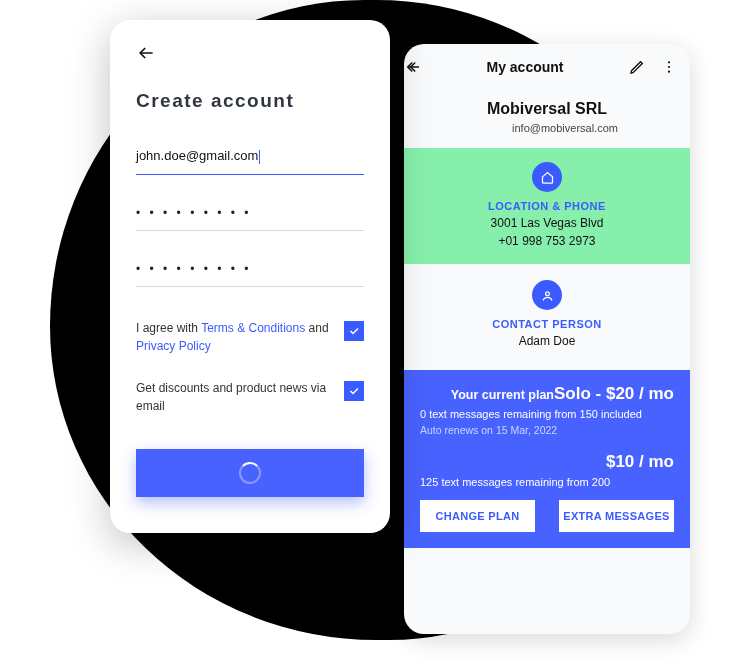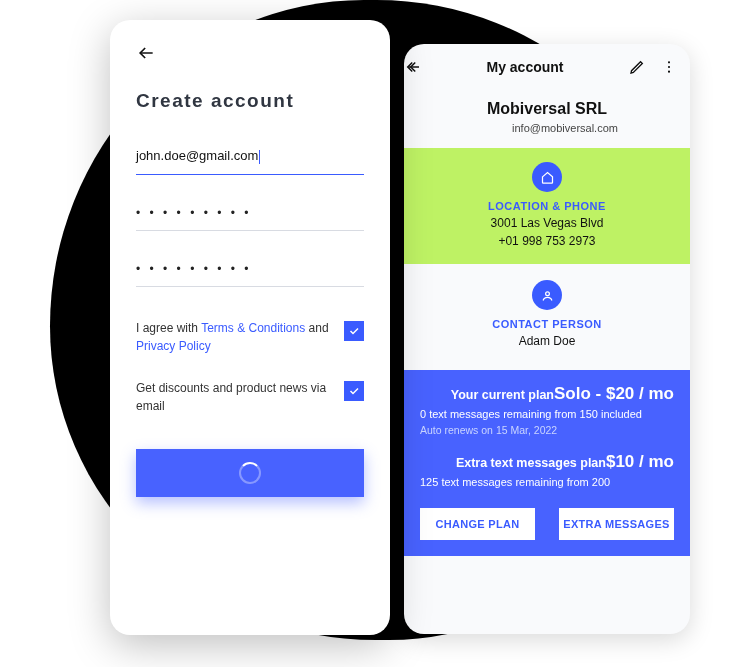--- a/index.html
+++ b/index.html
@@ -14,34 +14,34 @@
   .back .topbar { display:flex; align-items:center; justify-content:space-between; padding: 14px 12px 10px 0; }
   .back .topbar .title { font-weight:700; font-size:14px; color:#111; }
   .back .topbar .icn { width:18px; height:18px; display:flex; align-items:center; justify-content:center; color:#111; }
   .back .topbar .right { display:flex; align-items:center; gap:14px; }
   .section-center { text-align:center; }
   .company { font-size:16px; font-weight:700; color:#111; margin-top:14px; }
   .company-email { font-size:11px; color:#444; margin-top:4px; margin-bottom:14px;padding-left:36px; }
   .circle-icon { width:30px; height:30px; border-radius:50%; background:#3a5bff; display:inline-flex; align-items:center; justify-content:center; color:#fff; }
   .section-label { color:#3a5bff; font-weight:700; font-size:11px; letter-spacing:0.5px; margin-top:8px; }
   .section-text { color:#111; font-size:12px; margin-top:4px; }
-  .location-block { background:#bef264; padding:14px 0 16px 0; margin-top:0; }
+  .location-block { background:#86efac; padding:14px 0 16px 0; margin-top:0; }
   .contact-block { padding:16px 0 22px 0; }
   .plans { background:#4862ff; color:#fff; padding:14px 16px 16px 16px; }
   .plan-row { display:flex; justify-content:flex-end; align-items:baseline; }
   .plan-title { font-weight:700; font-size:12.5px; }
   .plan-price { font-weight:700; font-size:17px; }
   .plan-sub { font-size:11px; margin-top:4px; color:#fff; }
   .plan-renew { font-size:10.5px; margin-top:4px; color:#c9d4ff; }
   .plan-gap { height:16px; }
-  .plan-buttons { display:flex; gap:24px; margin-top:20px; }
+  .plan-buttons { display:flex; gap:24px; margin-top:12px; }
   .plan-btn { flex:1; background:#fff; color:#3a5bff; font-weight:700; font-size:11px; text-align:center; padding:10px 4px; letter-spacing:0.3px; cursor:pointer; }
 
   
-  .front { top: 20px; left: 110px; width: 280px; height: 615px; z-index: 2; box-shadow: 0 10px 40px rgba(0,0,0,0.25); }
+  .front { top: 20px; left: 110px; width: 280px; height: 513px; z-index: 2; box-shadow: 0 10px 40px rgba(0,0,0,0.25); }
   .front .pad { padding: 22px 26px 0 26px; }
   .front .back-arrow { color:#111; margin-bottom: 26px; display:inline-flex; width:22px; height:22px; align-items:center; }
   .front h1 { font-size:19px; letter-spacing:1.5px; color:#303641; font-weight:700; margin-bottom: 28px; }
   .field { border:none; border-bottom:1px solid #d8dbe2; width:100%; padding:8px 0 10px 0; font-size:13px; outline:none; background:transparent; color:#111; }
   .field.active { border-bottom:1.5px solid #3a5bff; }
   .cursor { display:inline-block; width:1px; height:14px; background:#3a5bff; vertical-align:middle; margin-left:1px; }
   .field-spacer { height:22px; }
   .dots { letter-spacing:3px; font-size:12px; color:#222; }
 
   .consent { display:flex; align-items:flex-start; justify-content:space-between; gap:12px; font-size:12px; color:#333; margin-top:32px; }
@@ -118,21 +118,20 @@
     <div class="plan-row">
       <span class="plan-title">Your current plan</span>
       <span class="plan-price">Solo - $20 / mo</span>
     </div>
     <div class="plan-sub">0 text messages remaining from 150 included</div>
     <div class="plan-renew">Auto renews on 15 Mar, 2022</div>
 
     <div class="plan-gap"></div>
 
     <div class="plan-row">
-      <span class="plan-title">Extra text messages plan</span>
       <span class="plan-price">$10 / mo</span>
     </div>
     <div class="plan-sub">125 text messages remaining from 200</div>
 
     <div class="plan-buttons">
       <div class="plan-btn">CHANGE PLAN</div>
       <div class="plan-btn">EXTRA MESSAGES</div>
     </div>
   </div>
 </div>

